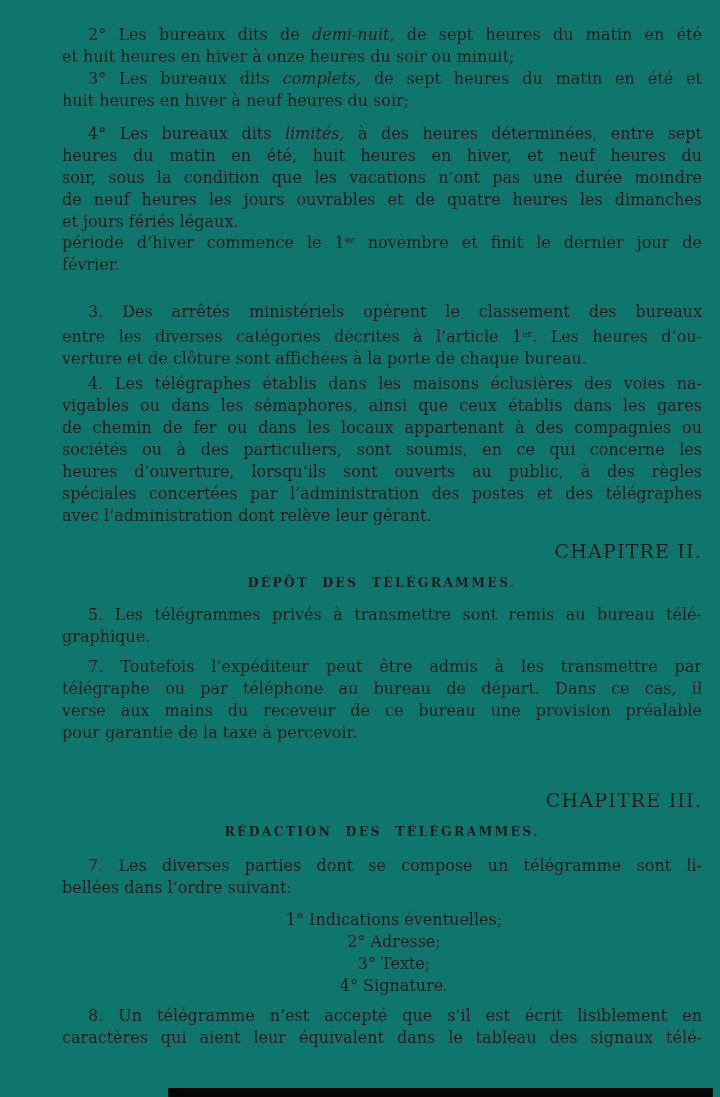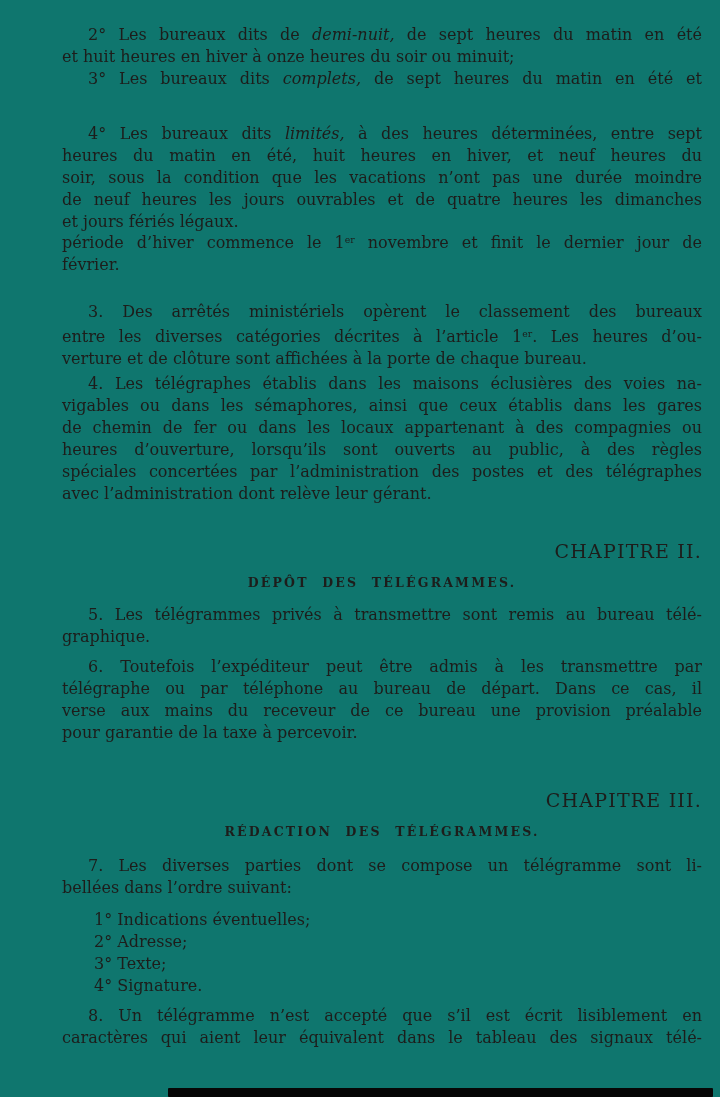--- a/index.html
+++ b/index.html
@@ -52,41 +52,42 @@
     letter-spacing:2.2px;
     word-spacing:7px;
     line-height:16px;
   }
   .list-block{
     position:absolute;
     left:94px;width:600px;
     font-size:16px;
     line-height:22px;
   }
-  .list-line{text-align:left;}
+  .list-line{text-align:center;}
   .scan-bar{
     position:absolute;
     top:1088px;left:168px;
     width:545px;height:9px;
     background:#060606;
     border-radius:1px;
   }
 </style>
 </head>
 <body>
 
 <div class="page">
 
   <div class="block" style="top:24px">
     <div class="line indent"><span>2° Les bureaux dits de </span><span class="it">demi-nuit,</span><span> de sept heures du matin en été</span></div>
     <div class="line last">et huit heures en hiver à onze heures du soir ou minuit;</div>
   </div>
 
   <div class="block" style="top:68px">
     <div class="line indent"><span>3° Les bureaux dits </span><span class="it">complets,</span><span> de sept heures du matin en été et</span></div>
+    <div class="line last">huit heures en hiver à neuf heures du soir;</div>
   </div>
 
   <div class="block" style="top:123px">
     <div class="line indent"><span>4° Les bureaux dits </span><span class="it">limités,</span><span> à des heures déterminées, entre sept</span></div>
     <div class="line">heures du matin en été, huit heures en hiver, et neuf heures du</div>
     <div class="line">soir, sous la condition que les vacations n’ont pas une durée moindre</div>
     <div class="line">de neuf heures les jours ouvrables et de quatre heures les dimanches</div>
     <div class="line last">et jours fériés légaux.</div>
   </div>
 
@@ -98,35 +99,36 @@
   <div class="block" style="top:301px">
     <div class="line indent">3. Des arrêtés ministériels opèrent le classement des bureaux</div>
     <div class="line"><span>entre les diverses catégories décrites à l’article 1</span><span class="sup">er</span><span>. Les heures d’ou-</span></div>
     <div class="line last">verture et de clôture sont affichées à la porte de chaque bureau.</div>
   </div>
 
   <div class="block" style="top:373px">
     <div class="line indent">4. Les télégraphes établis dans les maisons éclusières des voies na-</div>
     <div class="line">vigables ou dans les sémaphores, ainsi que ceux établis dans les gares</div>
     <div class="line">de chemin de fer ou dans les locaux appartenant à des compagnies ou</div>
+    <div class="line">sociétés ou à des particuliers, sont soumis, en ce qui concerne les</div>
     <div class="line">heures d’ouverture, lorsqu’ils sont ouverts au public, à des règles</div>
     <div class="line">spéciales concertées par l’administration des postes et des télégraphes</div>
     <div class="line last">avec l’administration dont relève leur gérant.</div>
   </div>
 
   <div class="chapter-title" style="top:540px">CHAPITRE II.</div>
   <div class="chapter-subtitle" style="top:575px">DÉPÔT DES TÉLÉGRAMMES.</div>
 
   <div class="block" style="top:604px">
     <div class="line indent">5. Les télégrammes privés à transmettre sont remis au bureau télé-</div>
     <div class="line last">graphique.</div>
   </div>
 
   <div class="block" style="top:656px">
-    <div class="line indent">6. Toutefois l’expéditeur peut être admis à les transmettre par</div>
+    <div class="line indent">7. Toutefois l’expéditeur peut être admis à les transmettre par</div>
     <div class="line">télégraphe ou par téléphone au bureau de départ. Dans ce cas, il</div>
     <div class="line">verse aux mains du receveur de ce bureau une provision préalable</div>
     <div class="line last">pour garantie de la taxe à percevoir.</div>
   </div>
 
   <div class="chapter-title" style="top:789px">CHAPITRE III.</div>
   <div class="chapter-subtitle" style="top:824px">RÉDACTION DES TÉLÉGRAMMES.</div>
 
   <div class="block" style="top:855px">
     <div class="line indent">7. Les diverses parties dont se compose un télégramme sont li-</div>

